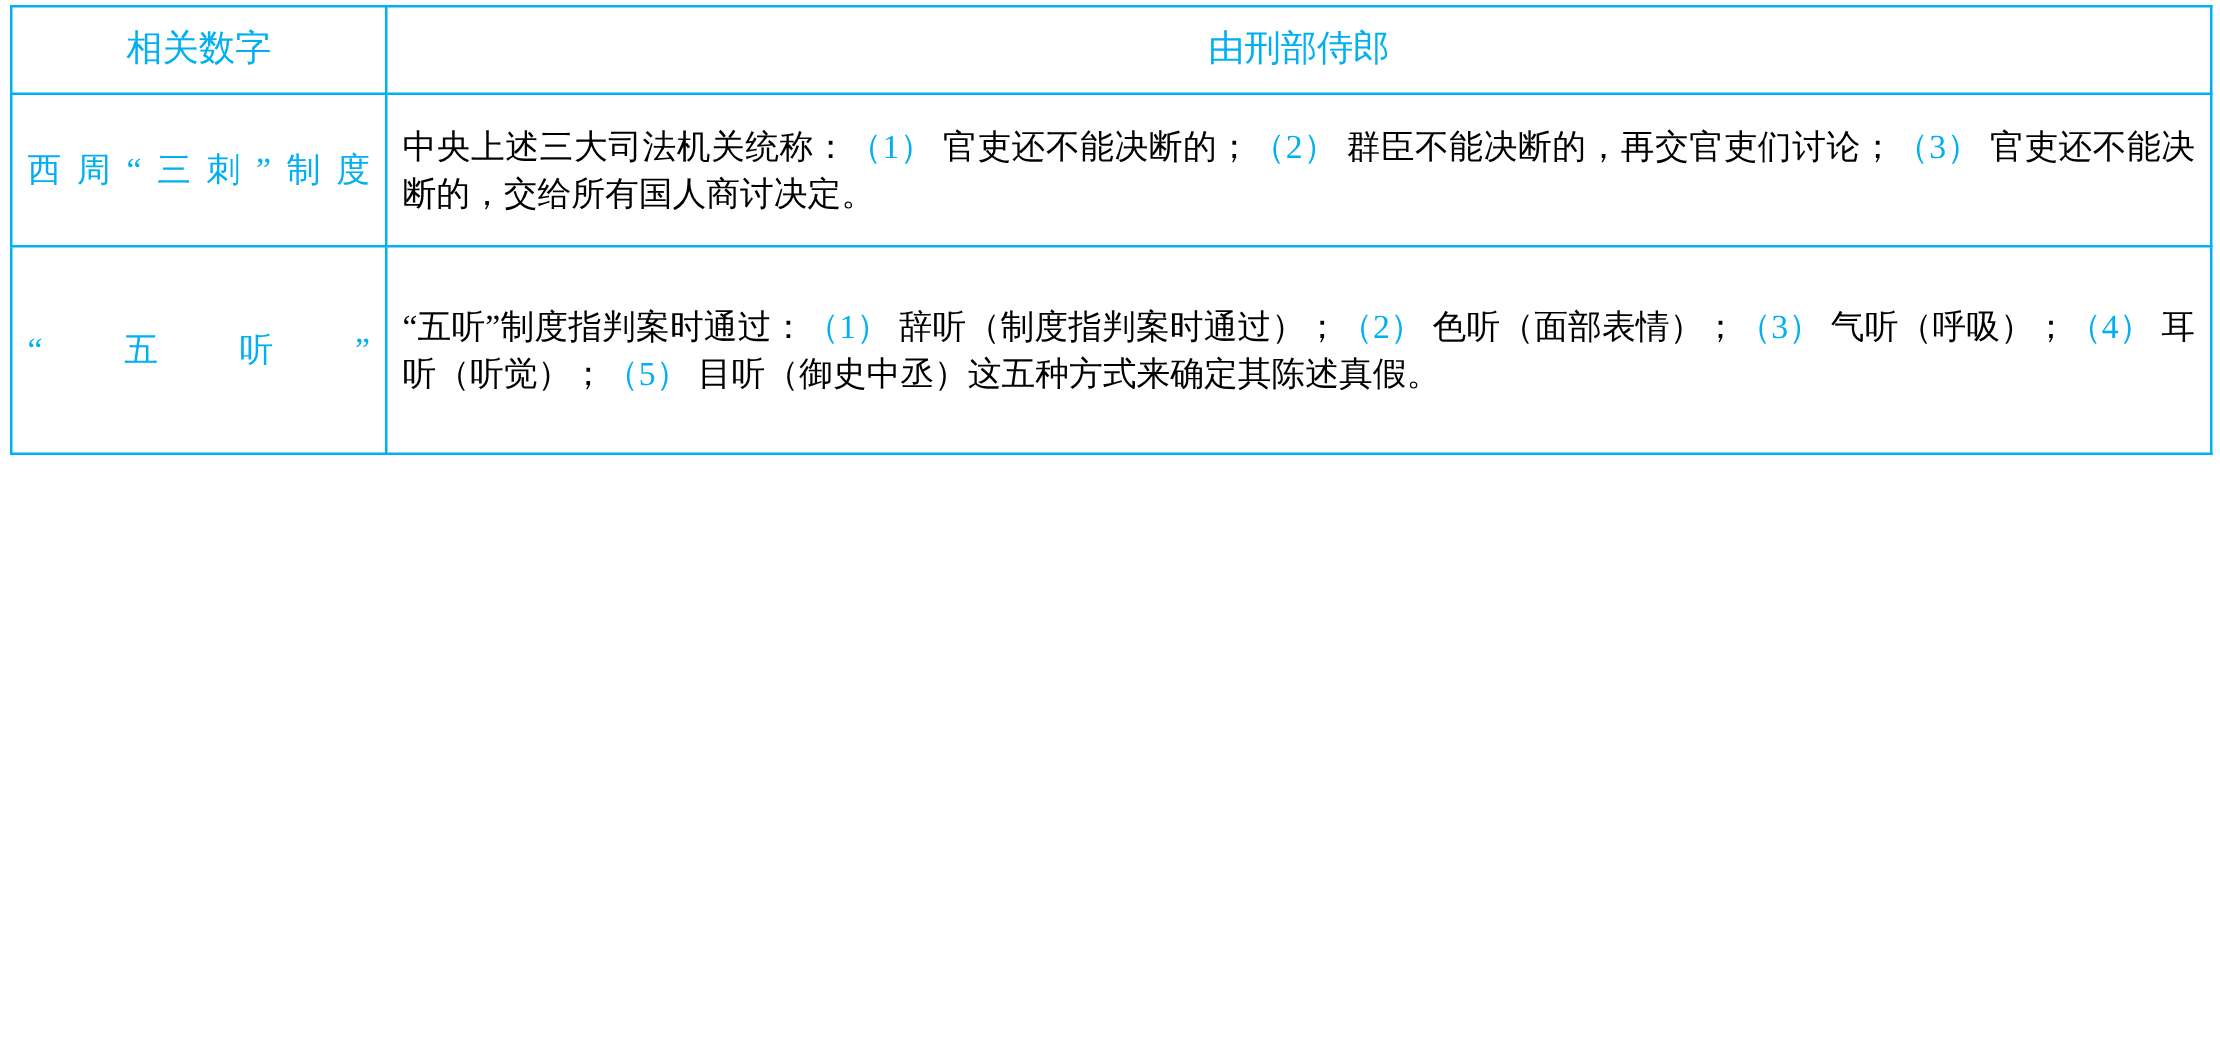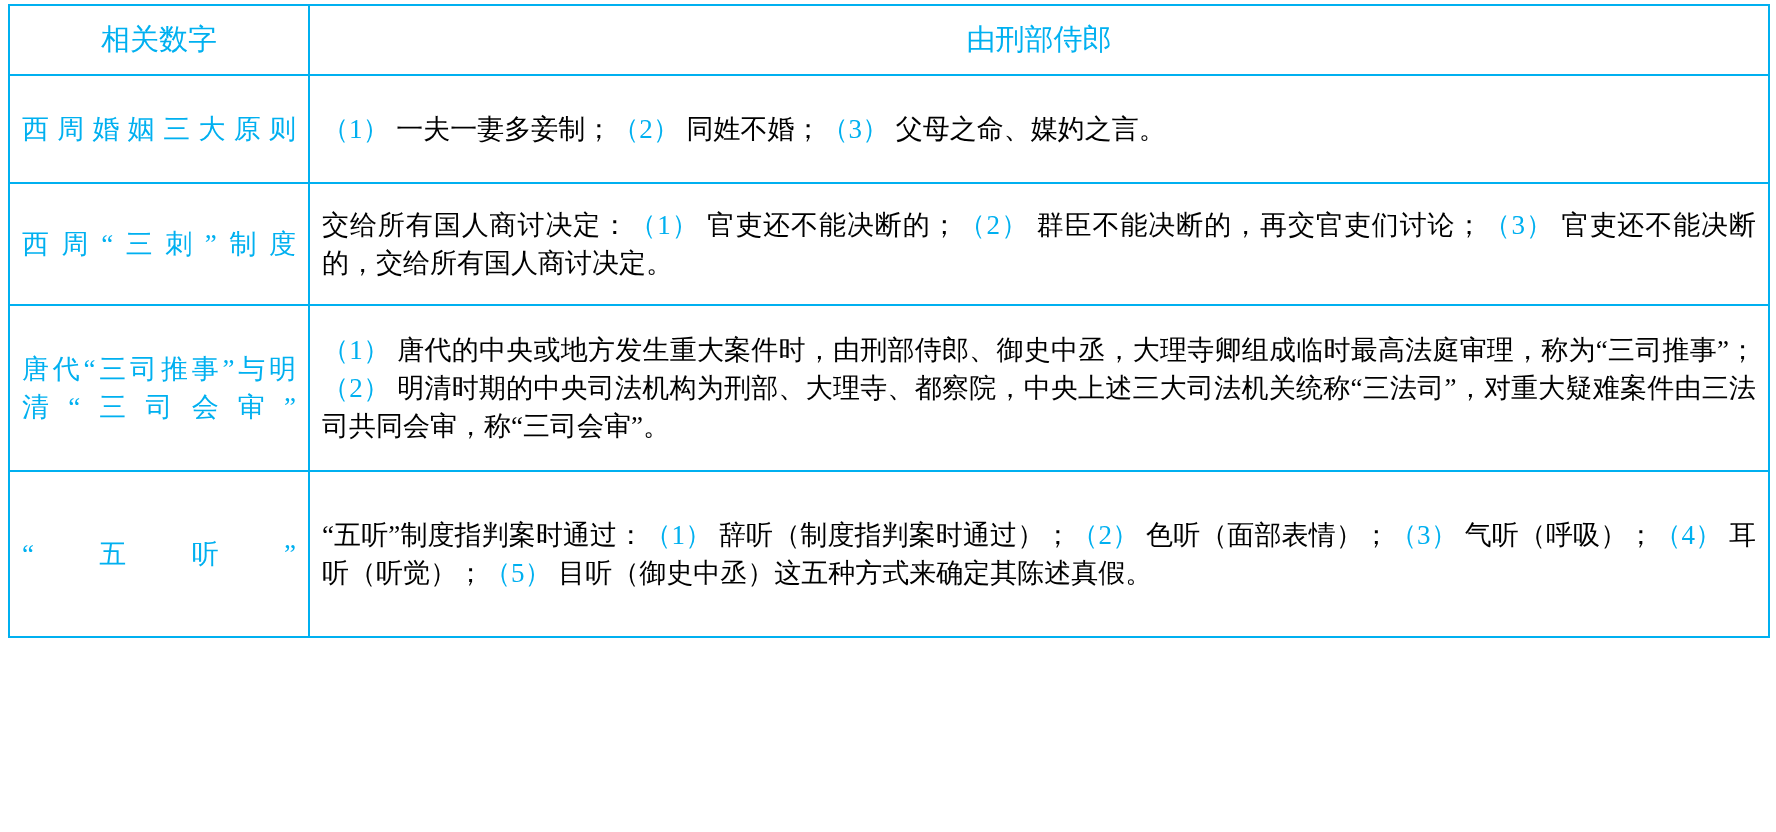--- a/index.html
+++ b/index.html
@@ -80,36 +80,24 @@
   <table class="law-table">
     <colgroup>
       <col class="c1">
       <col class="c2">
     </colgroup>
     <tbody>
       <tr class="r-head">
         <th>相关数字</th>
         <th>由刑部侍郎</th>
       </tr>
-      <tr class="r1">
-        <td class="label-cell">西周婚姻三大原则</td>
-        <td class="content-cell">
-          <span class="num">（1）</span><span> 一夫一妻多妾制；</span><span class="num">（2）</span><span> 同姓不婚；</span><span class="num">（3）</span><span> 父母之命、媒妁之言。</span>
-        </td>
-      </tr>
       <tr class="r2">
         <td class="label-cell">西周“三刺”制度</td>
         <td class="content-cell">
-          <span>交给所有国人商讨决定：</span><span class="num">（1）</span><span> 官吏还不能决断的；</span><span class="num">（2）</span><span> 群臣不能决断的，再交官吏们讨论；</span><span class="num">（3）</span><span> 官吏还不能决断的，交给所有国人商讨决定。</span>
-        </td>
-      </tr>
-      <tr class="r3">
-        <td class="label-cell">唐代“三司推事”与明清“三司会审”</td>
-        <td class="content-cell">
-          <span class="num">（1）</span><span> 唐代的中央或地方发生重大案件时，由刑部侍郎、御史中丞，大理寺卿组成临时最高法庭审理，称为“三司推事”；</span><span class="num">（2）</span><span> 明清时期的中央司法机构为刑部、大理寺、都察院，中央上述三大司法机关统称“三法司”，对重大疑难案件由三法司共同会审，称“三司会审”。</span>
+          <span>中央上述三大司法机关统称：</span><span class="num">（1）</span><span> 官吏还不能决断的；</span><span class="num">（2）</span><span> 群臣不能决断的，再交官吏们讨论；</span><span class="num">（3）</span><span> 官吏还不能决断的，交给所有国人商讨决定。</span>
         </td>
       </tr>
       <tr class="r5">
         <td class="label-cell">“五听”</td>
         <td class="content-cell">
           <span>“五听”制度指判案时通过：</span><span class="num">（1）</span><span> 辞听（制度指判案时通过）；</span><span class="num">（2）</span><span> 色听（面部表情）；</span><span class="num">（3）</span><span> 气听（呼吸）；</span><span class="num">（4）</span><span> 耳听（听觉）；</span><span class="num">（5）</span><span> 目听（御史中丞）这五种方式来确定其陈述真假。</span>
         </td>
       </tr>
     </tbody>
   </table>

